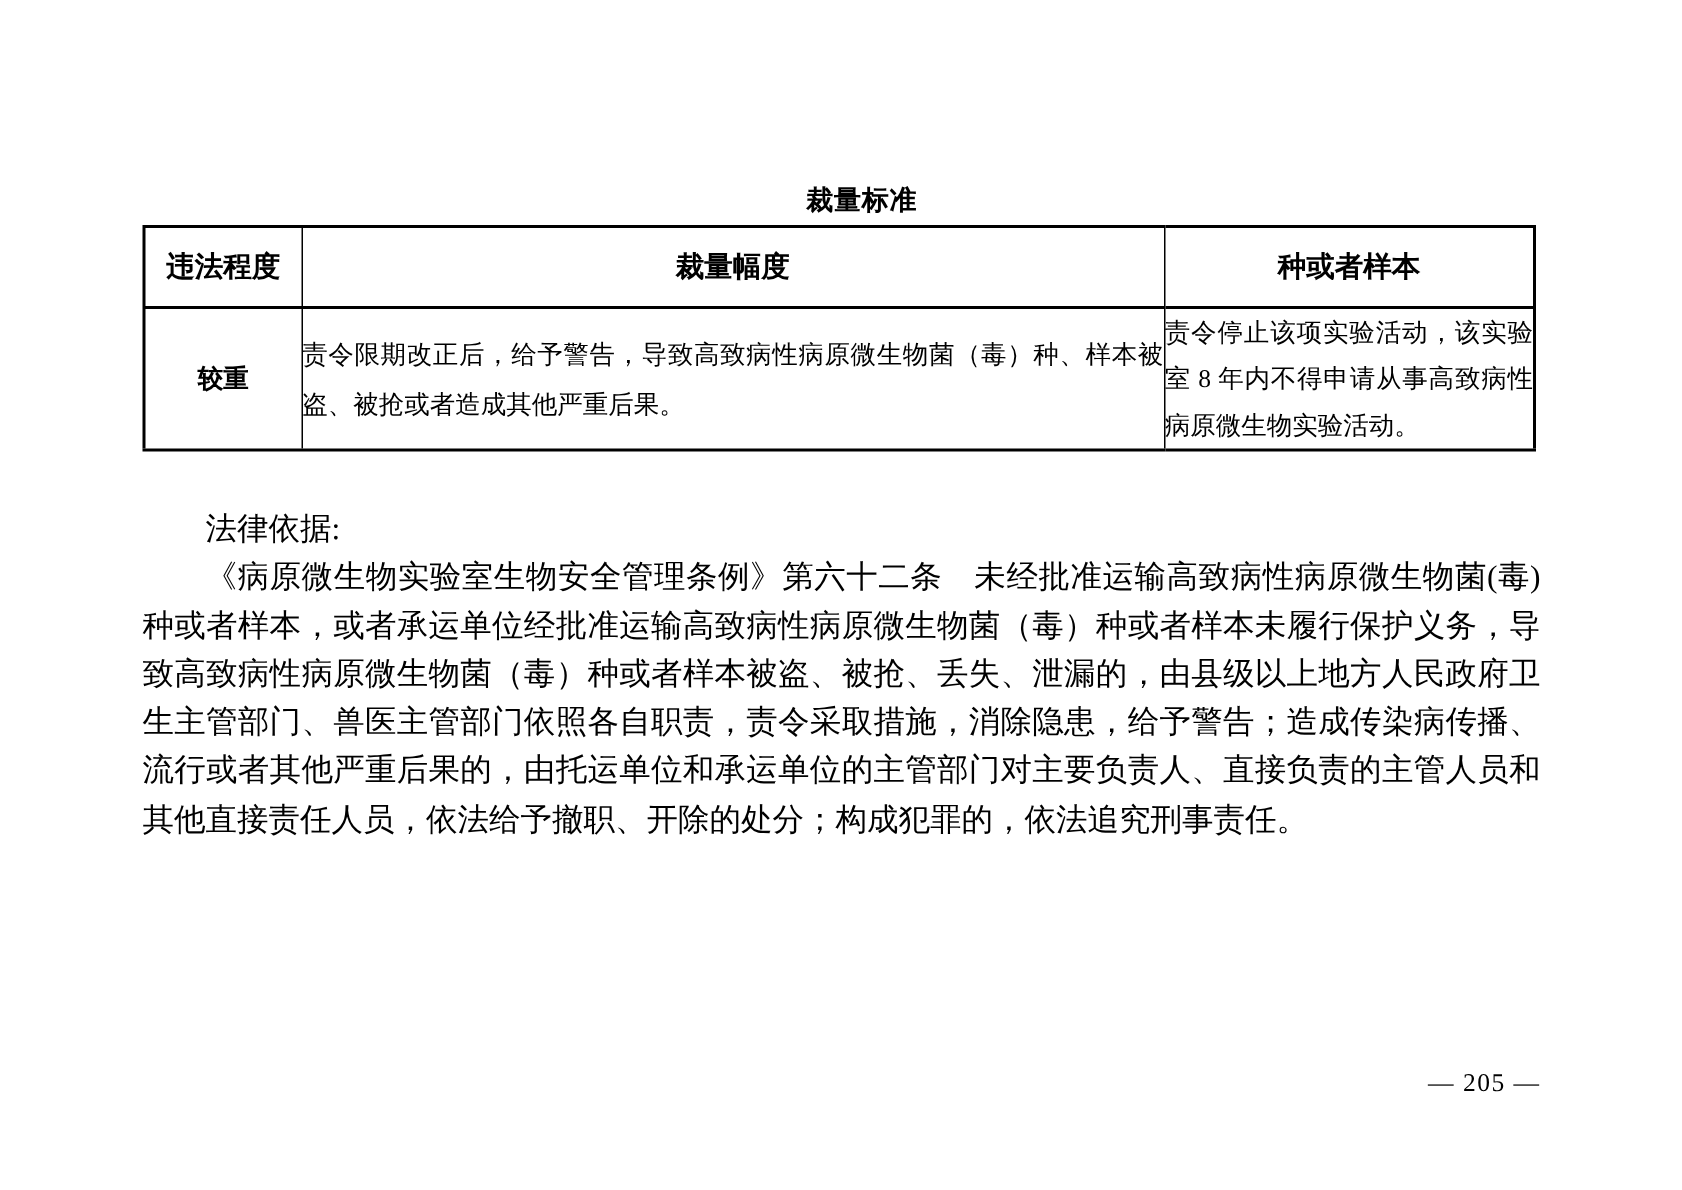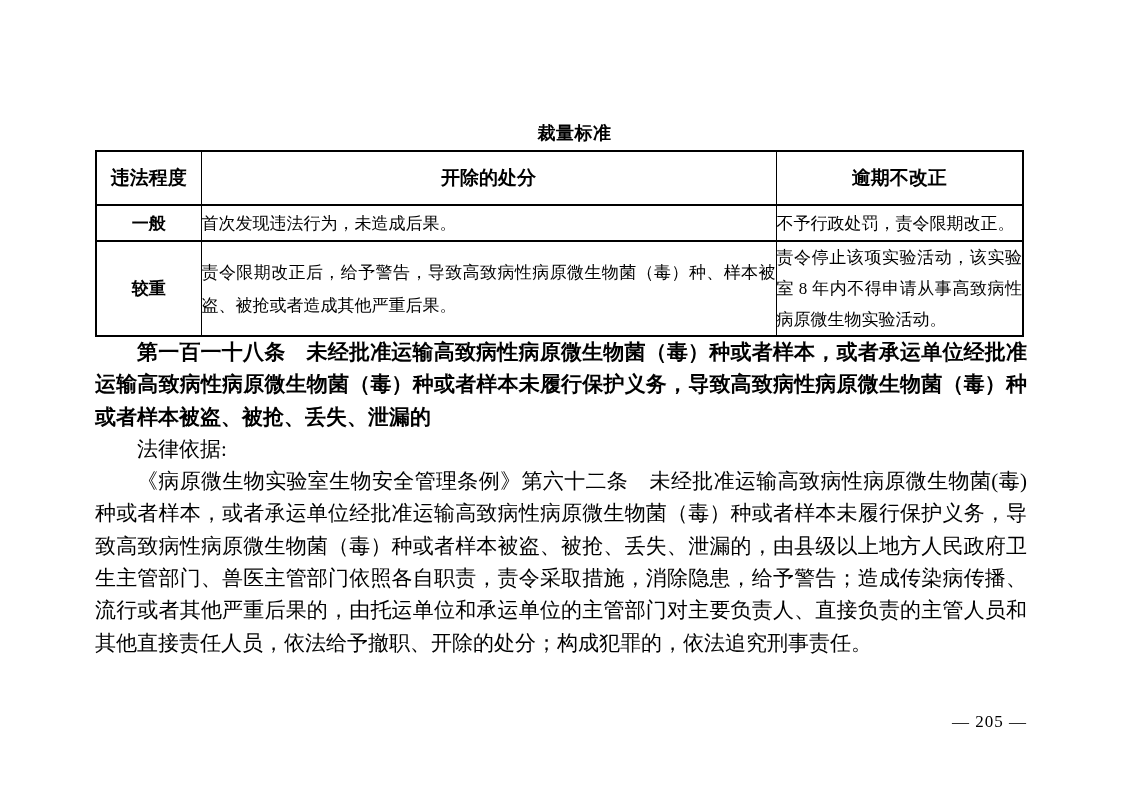--- a/index.html
+++ b/index.html
@@ -115,37 +115,31 @@
 
 <table class="discretion">
   <colgroup>
     <col class="c1">
       <col class="c2">
       <col class="c3">
   </colgroup>
   <thead>
     <tr>
       <th>违法程度</th>
-      <th>开除的处分</th>
-      <th>逾期不改正</th>
+      <th>裁量幅度</th>
+      <th>种或者样本</th>
     </tr>
   </thead>
   <tbody>
-    <tr class="row-general">
-      <td class="degree">一般</td>
-      <td class="consequence">首次发现违法行为，未造成后果。</td>
-      <td class="range">不予行政处罚，责令限期改正。</td>
-    </tr>
     <tr class="row-heavier">
       <td class="degree">较重</td>
       <td class="consequence">责令限期改正后，给予警告，导致高致病性病原微生物菌（毒）种、样本被盗、被抢或者造成其他严重后果。</td>
       <td class="range">责令停止该项实验活动，该实验室 8 年内不得申请从事高致病性病原微生物实验活动。</td>
     </tr>
   </tbody>
 </table>
 
 <div class="article-block">
-  <p class="article-heading">第一百一十八条　未经批准运输高致病性病原微生物菌（毒）种或者样本，或者承运单位经批准运输高致病性病原微生物菌（毒）种或者样本未履行保护义务，导致高致病性病原微生物菌（毒）种或者样本被盗、被抢、丢失、泄漏的</p>
   <p class="legal-label">法律依据:</p>
   <p class="legal-text">《病原微生物实验室生物安全管理条例》第六十二条　未经批准运输高致病性病原微生物菌(毒)种或者样本，或者承运单位经批准运输高致病性病原微生物菌（毒）种或者样本未履行保护义务，导致高致病性病原微生物菌（毒）种或者样本被盗、被抢、丢失、泄漏的，由县级以上地方人民政府卫生主管部门、兽医主管部门依照各自职责，责令采取措施，消除隐患，给予警告；造成传染病传播、流行或者其他严重后果的，由托运单位和承运单位的主管部门对主要负责人、直接负责的主管人员和其他直接责任人员，依法给予撤职、开除的处分；构成犯罪的，依法追究刑事责任。</p>
 </div>
 
 <div class="page-number">— 205 —</div>
 
 </body></html>

